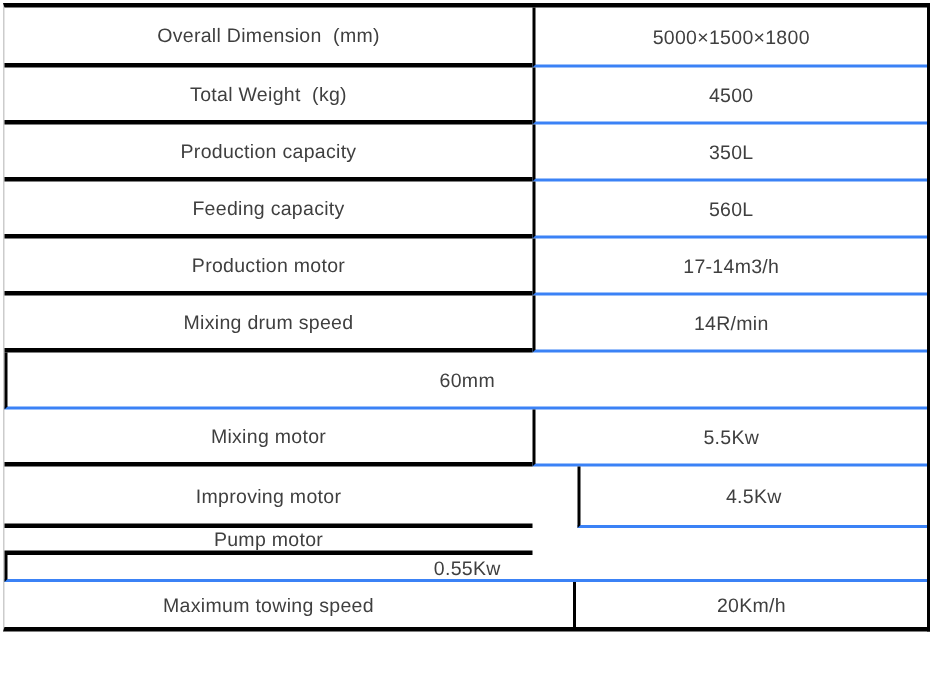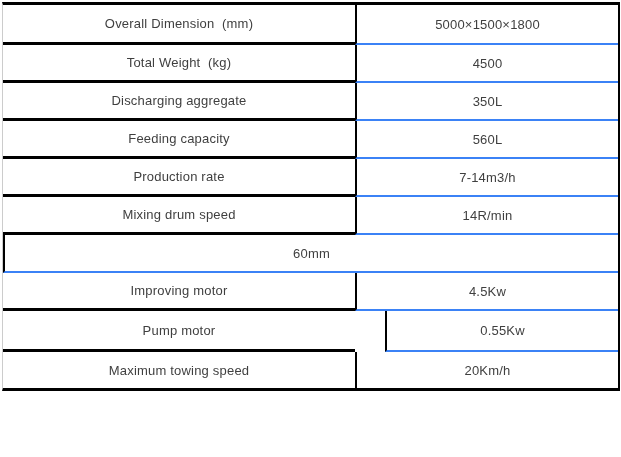--- a/index.html
+++ b/index.html
@@ -22,21 +22,21 @@
     border-right: 2px solid #000000;
     border-left: 1px solid #cccccc;
     background: #ffffff;
   }
   .row {
     display: flex;
     height: 38px;
   }
   .row:nth-of-type(1)  { height: 40px; }
   .row:nth-of-type(9)  { height: 41px; gap: 30px; }
-  .row:nth-of-type(10) { height: 36px; }
+  .row:nth-of-type(10) { height: 36px; flex-direction: column; }
   .row:nth-of-type(11) { height: 30px; gap: 27px; }
   .cell {
     box-sizing: border-box;
     display: flex;
     align-items: center;
     justify-content: center;
     font-size: 13px;
     color: #3f3f3f;
     letter-spacing: 0.2px;
     white-space: pre-wrap;
@@ -65,43 +65,47 @@
     <div class="cell label">Overall Dimension  (mm)</div>
     <div class="cell value">5000×1500×1800</div>
   </div>
 
   <div class="row">
     <div class="cell label">Total Weight  (kg)</div>
     <div class="cell value">4500</div>
   </div>
 
   <div class="row">
-    <div class="cell label">Discharging aggregate</div>
+    <div class="cell label">Production capacity</div>
     <div class="cell value">350L</div>
   </div>
 
   <div class="row">
     <div class="cell label">Feeding capacity</div>
     <div class="cell value">560L</div>
   </div>
 
   <div class="row">
-    <div class="cell label">Production rate</div>
-    <div class="cell value">7-14m3/h</div>
+    <div class="cell label">Production motor</div>
+    <div class="cell value">17-14m3/h</div>
   </div>
 
   <div class="row">
     <div class="cell label">Mixing drum speed</div>
     <div class="cell value">14R/min</div>
   </div>
 
   <div class="row">
     <div class="cell value">60mm</div>
   </div>
 
+  <div class="row">
+    <div class="cell label">Mixing motor</div>
+    <div class="cell value">5.5Kw</div>
+  </div>
 
   <div class="row">
     <div class="cell label">Improving motor</div>
     <div class="cell value">4.5Kw</div>
   </div>
 
   <div class="row">
     <div class="cell label">Pump motor</div>
     <div class="cell value">0.55Kw</div>
   </div>

